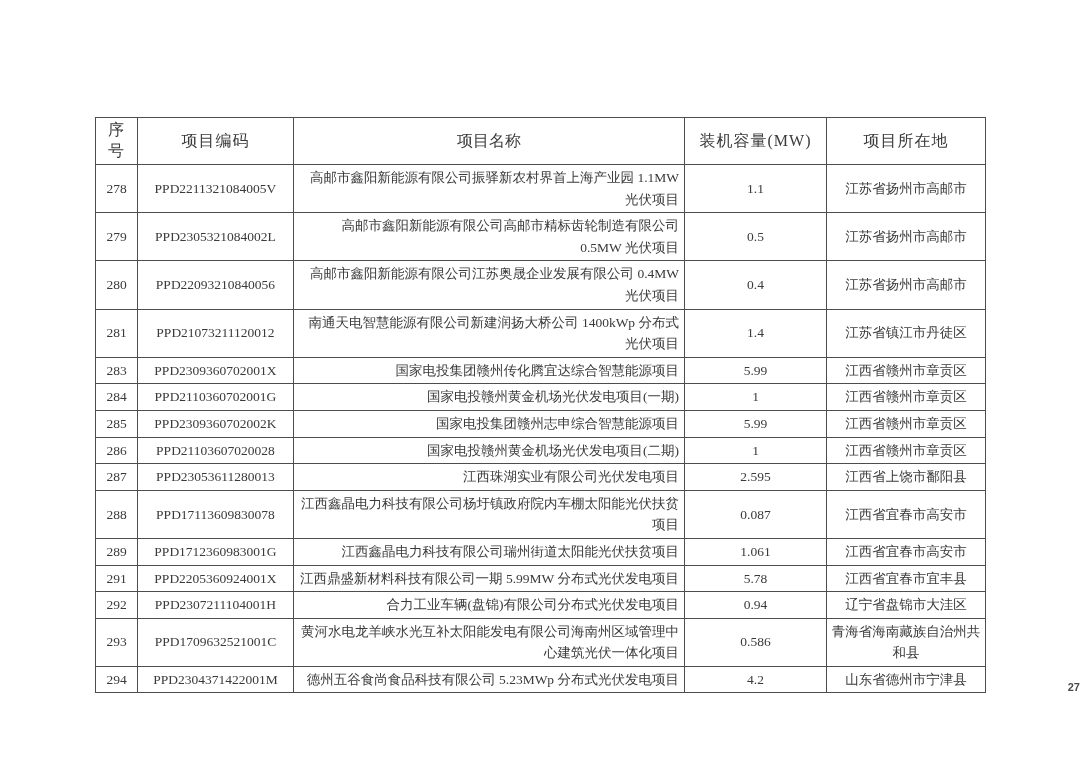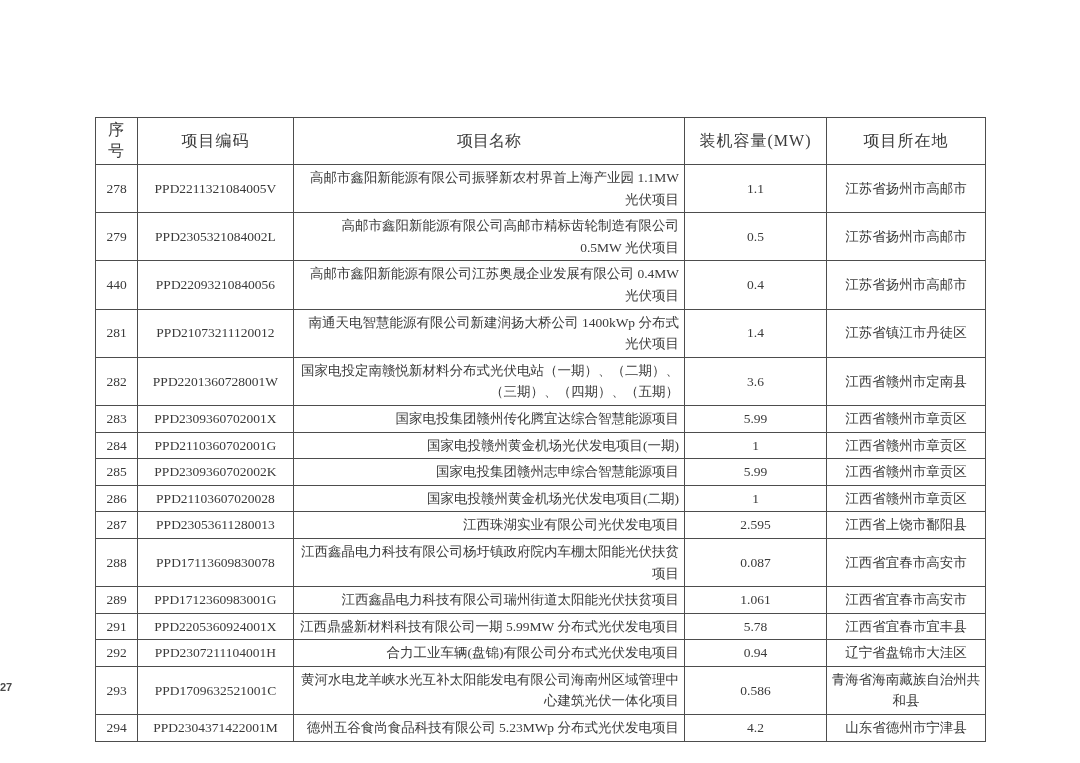--- a/index.html
+++ b/index.html
@@ -66,21 +66,21 @@
   }
   td.cell-loc {
     line-height: 1.5;
     margin-top: 28px;
   }
   .page-number {
     position: absolute;
     top: 681px;
     left: 0;
     width: 100%;
-    text-align: left;
+    text-align: right;
     font-family: "Liberation Sans", "DejaVu Sans", sans-serif;
     font-size: 11px;
     font-weight: bold;
     color: #4a4a4a;
   }
 </style>
 </head>
 <body>
 
 <div class="page">
@@ -111,41 +111,34 @@
       <td class="cell-loc">江苏省扬州市高邮市</td>
     </tr>
         <tr>
       <td class="cell-no">279</td>
       <td class="cell-code">PPD2305321084002L</td>
       <td class="cell-name">高邮市鑫阳新能源有限公司高邮市精标齿轮制造有限公司 0.5MW 光伏项目</td>
       <td class="cell-cap">0.5</td>
       <td class="cell-loc">江苏省扬州市高邮市</td>
     </tr>
         <tr>
-      <td class="cell-no">440</td>
+      <td class="cell-no">280</td>
       <td class="cell-code">PPD22093210840056</td>
       <td class="cell-name">高邮市鑫阳新能源有限公司江苏奥晟企业发展有限公司 0.4MW 光伏项目</td>
       <td class="cell-cap">0.4</td>
       <td class="cell-loc">江苏省扬州市高邮市</td>
     </tr>
         <tr>
       <td class="cell-no">281</td>
       <td class="cell-code">PPD21073211120012</td>
       <td class="cell-name">南通天电智慧能源有限公司新建润扬大桥公司 1400kWp 分布式光伏项目</td>
       <td class="cell-cap">1.4</td>
       <td class="cell-loc">江苏省镇江市丹徒区</td>
     </tr>
         <tr>
-      <td class="cell-no">282</td>
-      <td class="cell-code">PPD2201360728001W</td>
-      <td class="cell-name">国家电投定南赣悦新材料分布式光伏电站（一期）、（二期）、（三期）、（四期）、（五期）</td>
-      <td class="cell-cap">3.6</td>
-      <td class="cell-loc">江西省赣州市定南县</td>
-    </tr>
-        <tr>
       <td class="cell-no">283</td>
       <td class="cell-code">PPD2309360702001X</td>
       <td class="cell-name">国家电投集团赣州传化腾宜达综合智慧能源项目</td>
       <td class="cell-cap">5.99</td>
       <td class="cell-loc">江西省赣州市章贡区</td>
     </tr>
         <tr>
       <td class="cell-no">284</td>
       <td class="cell-code">PPD2110360702001G</td>
       <td class="cell-name">国家电投赣州黄金机场光伏发电项目(一期)</td>

